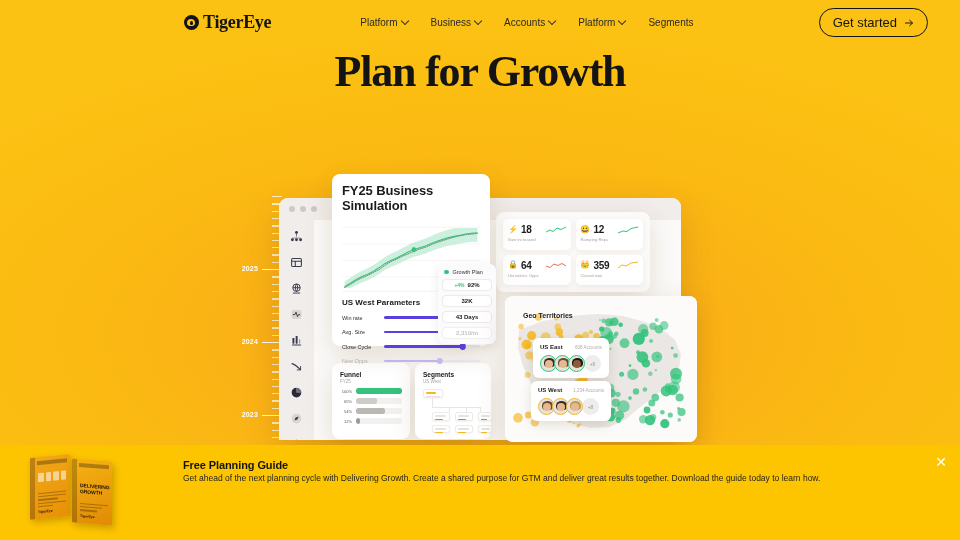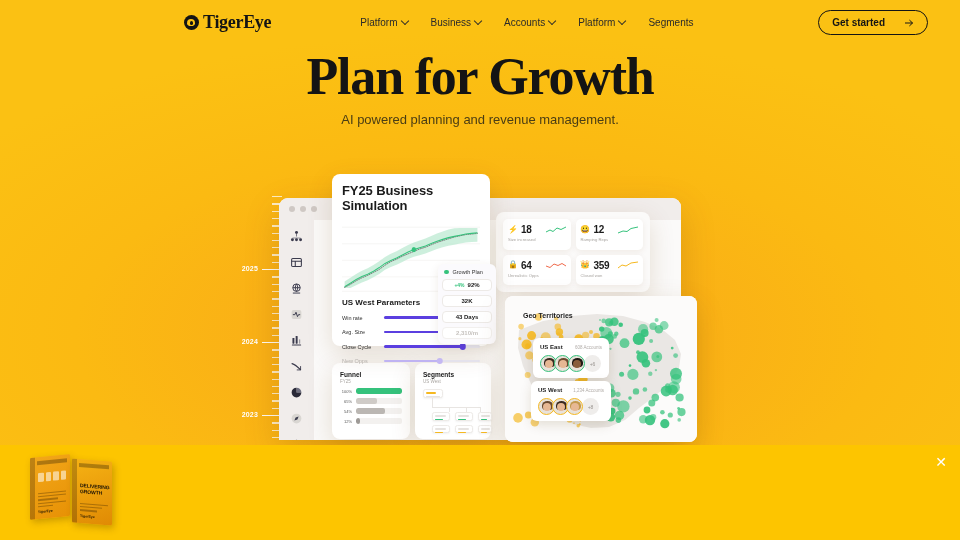--- a/index.html
+++ b/index.html
@@ -49,29 +49,29 @@
     font-size: 10px; color: #2a2a2a; display: flex; align-items: center; gap: 4px;
     cursor: pointer; white-space: nowrap;
   }
   .caret {
     width: 6px; height: 6px; border-right: 1.2px solid #2a2a2a;
     border-bottom: 1.2px solid #2a2a2a; transform: rotate(45deg) translate(-1.5px,-1.5px);
   }
   .cta-nav {
     margin-left: auto; margin-right: 16px;
     border: 1.4px solid #141414; border-radius: 999px;
-    padding: 6px 13px; font-size: 10px; font-weight: bold; color: #141414;
-    display: flex; align-items: center; gap: 20px; background: transparent; cursor: pointer;
+    padding: 6px 13px; font-size: 13px; font-weight: normal; color: #141414;
+    display: flex; align-items: center; gap: 8px; background: transparent; cursor: pointer;
   }
 
   
   .hero { position: absolute; top: 48px; left: 0; right: 0; text-align: center; z-index: 30; }
   .hero h1 {
     font-family: "Liberation Serif", serif;
-    font-size: 52px; font-weight: bold; color: #141414;
+    font-size: 44px; font-weight: bold; color: #141414;
     letter-spacing: -1.2px; line-height: 1.1; text-align: center;
   }
   .hero-sub { margin-top: 7px; font-size: 13px; color: #4a3d14; }
   .hero-btns { margin-top: 16px; display: flex; justify-content: center; gap: 12px; }
   .btn-primary {
     background: #2E1FA8; color: #fff; border-radius: 999px;
     padding: 11px 19px; font-size: 12px; font-weight: bold;
     display: flex; align-items: center; gap: 8px; cursor: pointer;
     box-shadow: 0 3px 9px rgba(0,0,0,.15);
   }
@@ -317,21 +317,20 @@
     <div class="cta-nav">
       <span>Get started</span>
       <svg width="9" height="8" viewBox="0 0 10 8">
         <path d="M0 4h8M5.2 1L8.4 4 5.2 7" stroke="#141414" stroke-width="1.1" fill="none" stroke-linecap="round" stroke-linejoin="round"></path>
       </svg>
     </div>
   </div>
 
   <div class="hero">
     <h1>Plan for Growth</h1>
-    <div class="hero-sub">AI powered planning and revenue management.</div>
   </div>
 
   <div class="ruler">
     <div class="ruler-line" id="ruler-ticks">
         <div class="tick minor" style="top:0px"></div>
         <div class="tick minor" style="top:7.3px"></div>
         <div class="tick minor" style="top:14.6px"></div>
         <div class="tick minor" style="top:21.9px"></div>
         <div class="tick minor" style="top:29.2px"></div>
         <div class="tick minor" style="top:36.5px"></div>
@@ -811,18 +810,22 @@
         <div class="book-title">DELIVERING GROWTH</div>
         <div class="book-lines" style="top:44px">
             <i></i>
             <i style="width:80%"></i>
             <i style="width:62%"></i>
           </div>
         <div class="book-logo">TigerEye</div>
       </div>
     </div>
 
+    <div class="banner-text">
+      <div class="banner-title">Free Planning Guide</div>
+      <div class="banner-desc">Get ahead of the next planning cycle with Delivering Growth. Create a shared purpose for GTM and deliver great results together. Download the guide today to learn how.</div>
+    </div>
 
 
     <div class="banner-close">✕</div>
   </div>
 
 </div>
 
 </body></html>

